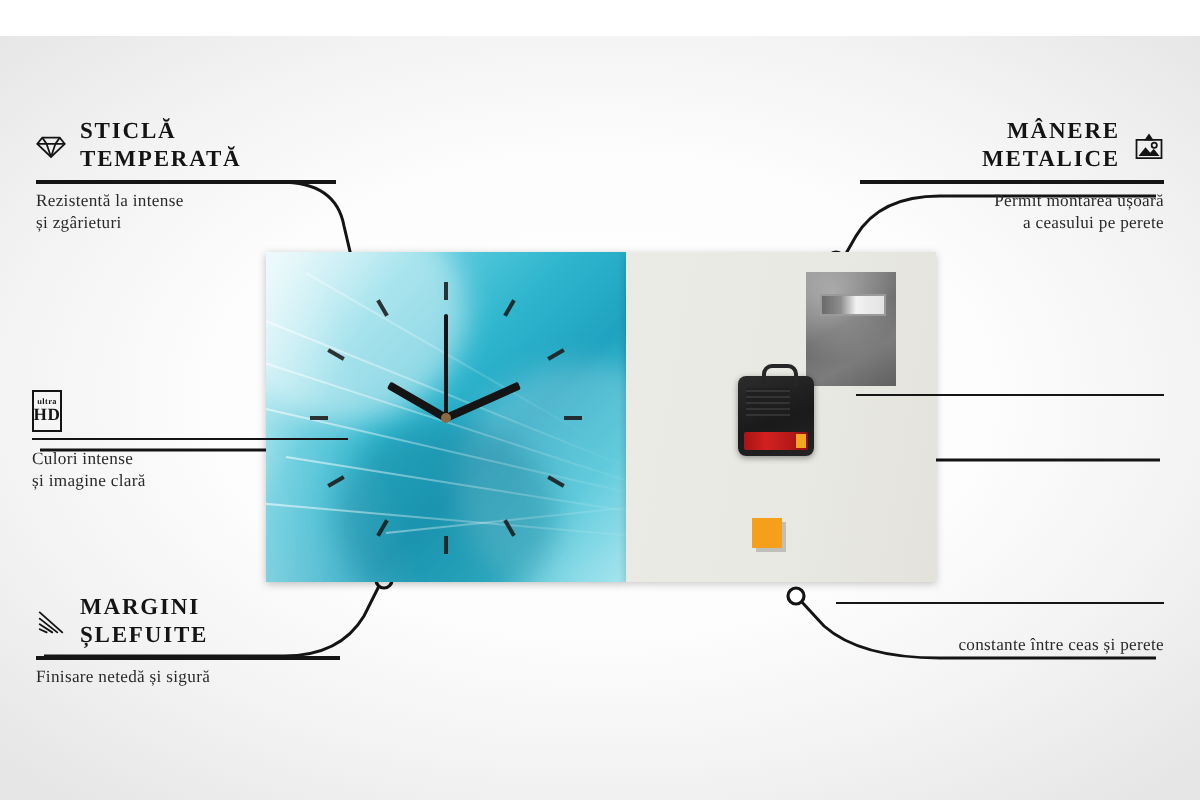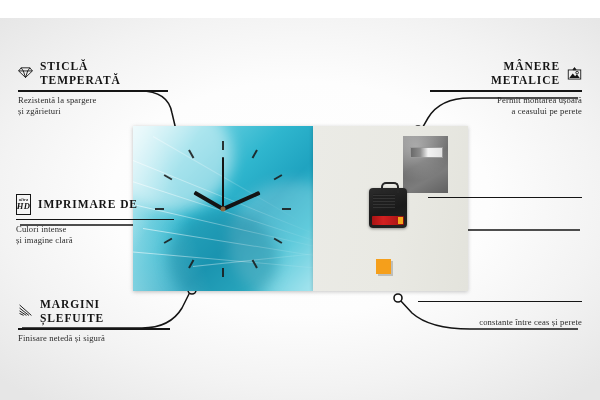--- a/index.html
+++ b/index.html
@@ -73,21 +73,21 @@
   .co-head{display:flex;align-items:center;gap:7px;}
   .co-title{font-weight:bold;font-size:11.5px;letter-spacing:.9px;color:#141414;line-height:1.18;}
   .rule{height:1.4px;background:#151515;margin:3px 0 3.5px;}
   .co-sub{font-size:8.6px;color:#2a2a2a;line-height:1.3;letter-spacing:.15px;}
 
   .left .co-head{justify-content:flex-start;}
   .left .co-title,.left .co-sub{text-align:left;}
   .right .co-head{justify-content:flex-end;}
   .right .co-title,.right .co-sub{text-align:right;}
 
-  .ico{flex:0 0 auto;width:15px;height:22px;display:flex;justify-content:center;color:#141414;font-style:italic;}
+  .ico{flex:0 0 auto;width:15px;height:22px;display:flex;align-items:center;justify-content:center;color:#141414;}
   .hd-box{width:24px;height:19px;border:1.6px solid #141414;display:flex;flex-direction:column;
     align-items:center;justify-content:center;line-height:1;}
   .hd-ultra{font-size:4.2px;font-weight:bold;letter-spacing:.2px;}
   .hd-main{font-size:8.6px;font-weight:bold;letter-spacing:.3px;}
 
   svg.lines{position:absolute;left:0;top:0;width:600px;height:400px;pointer-events:none;}
 </style>
 </head>
 <body>
 
@@ -174,35 +174,35 @@
             <path d="M19 2 L15.5 7 L12 17.5"></path>
         </svg>
       </span>
       <span class="co-title">
         <span>STICLĂ</span><br>
         <span>TEMPERATĂ</span>
       </span>
     </div>
     <div class="rule"></div>
     <div class="co-sub">
-      <span>Rezistentă la spargere</span><br>
+      <span>Rezistentă la intense</span><br>
       <span>și zgârieturi</span>
     </div>
   </div>
 
   <div class="callout left" style="left:16px;top:176px;width:158px;">
     <div class="co-head">
       <span class="ico">
         <span class="hd-box">
           <span class="hd-ultra">ultra</span>
           <span class="hd-main">HD</span>
         </span>
       </span>
       <span class="co-title">
-        <span>IMPRIMARE DE</span><br>
+        <br>
       </span>
     </div>
     <div class="rule"></div>
     <div class="co-sub">
       <span>Culori intense</span><br>
       <span>și imagine clară</span>
     </div>
   </div>
 
   <div class="callout right" style="left:430px;top:42px;width:152px;">

